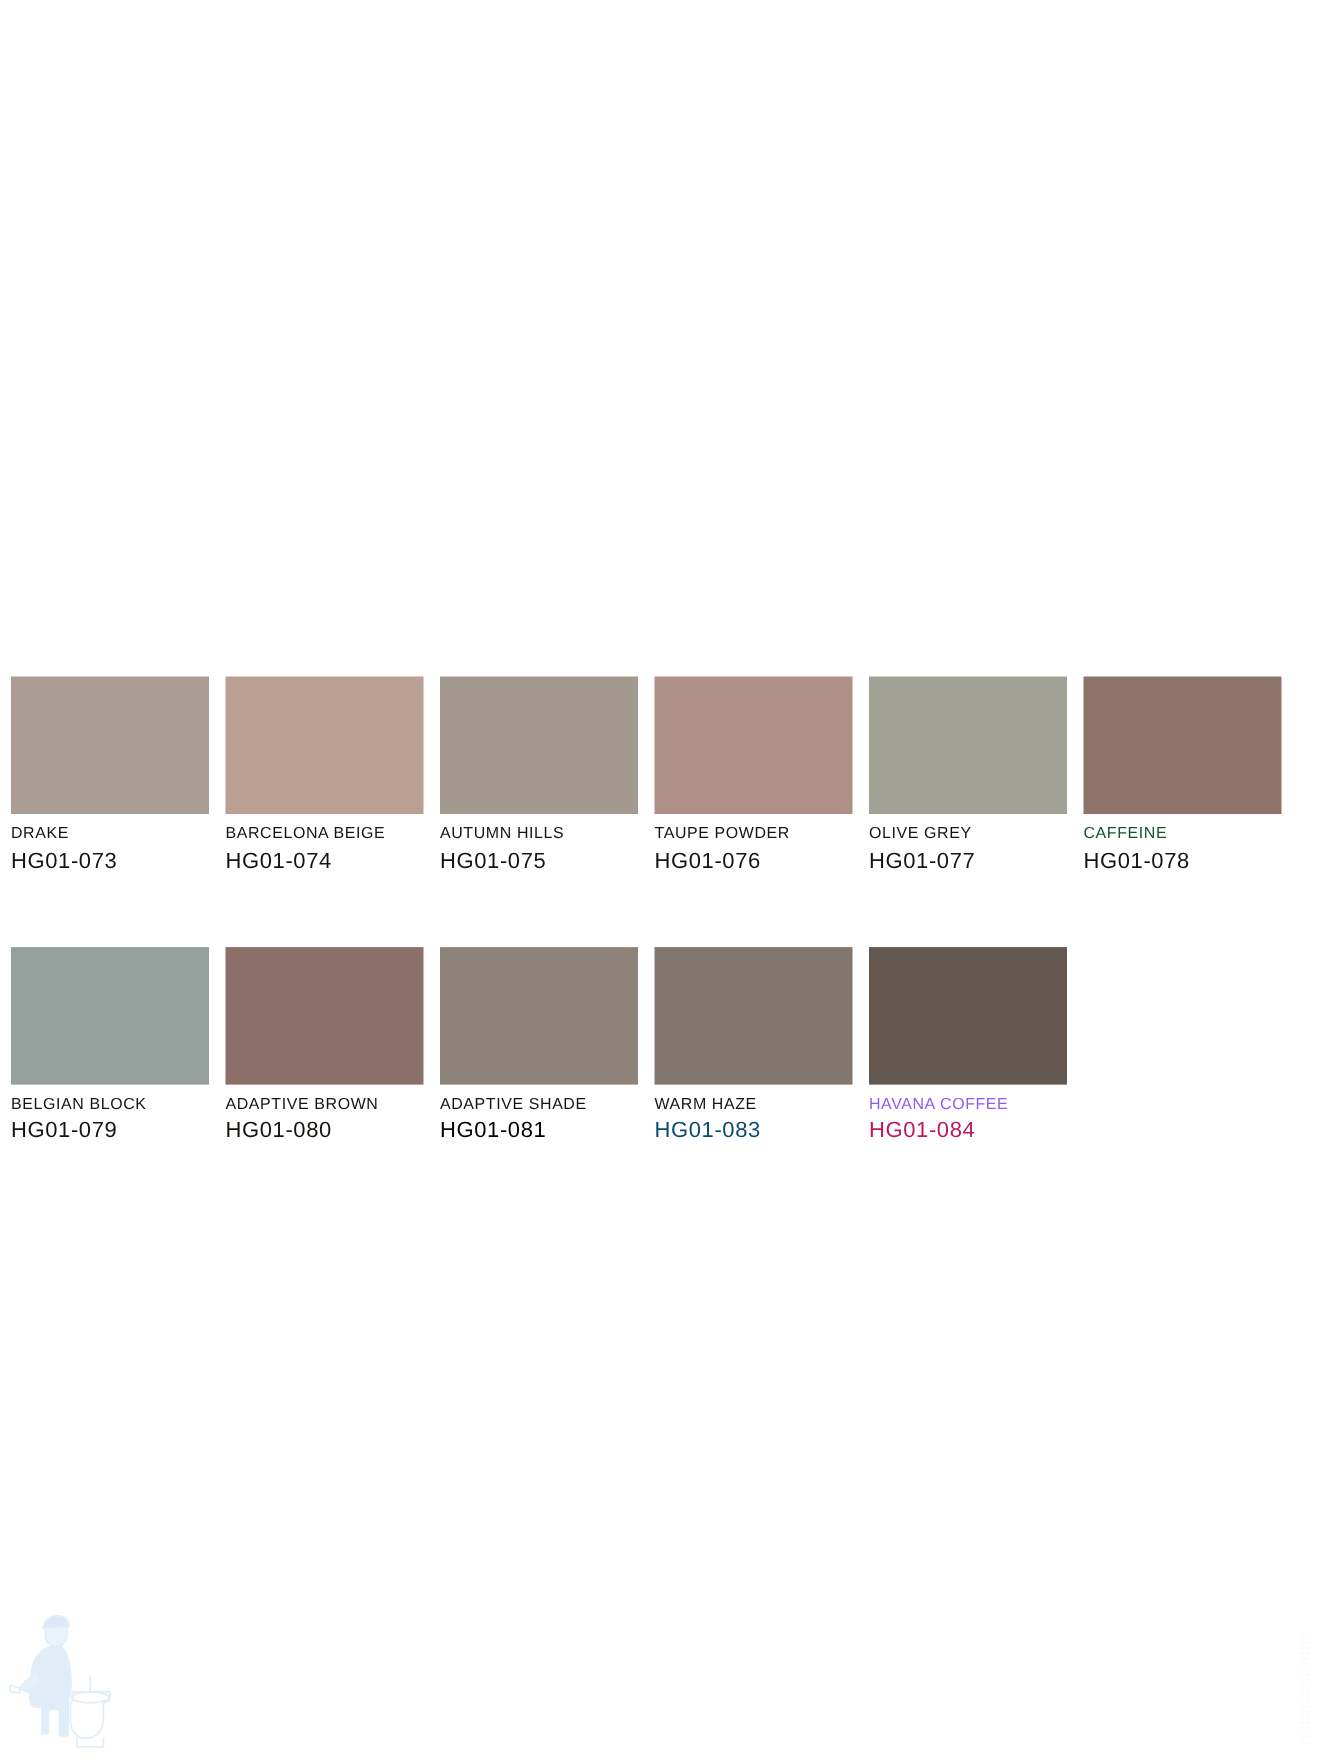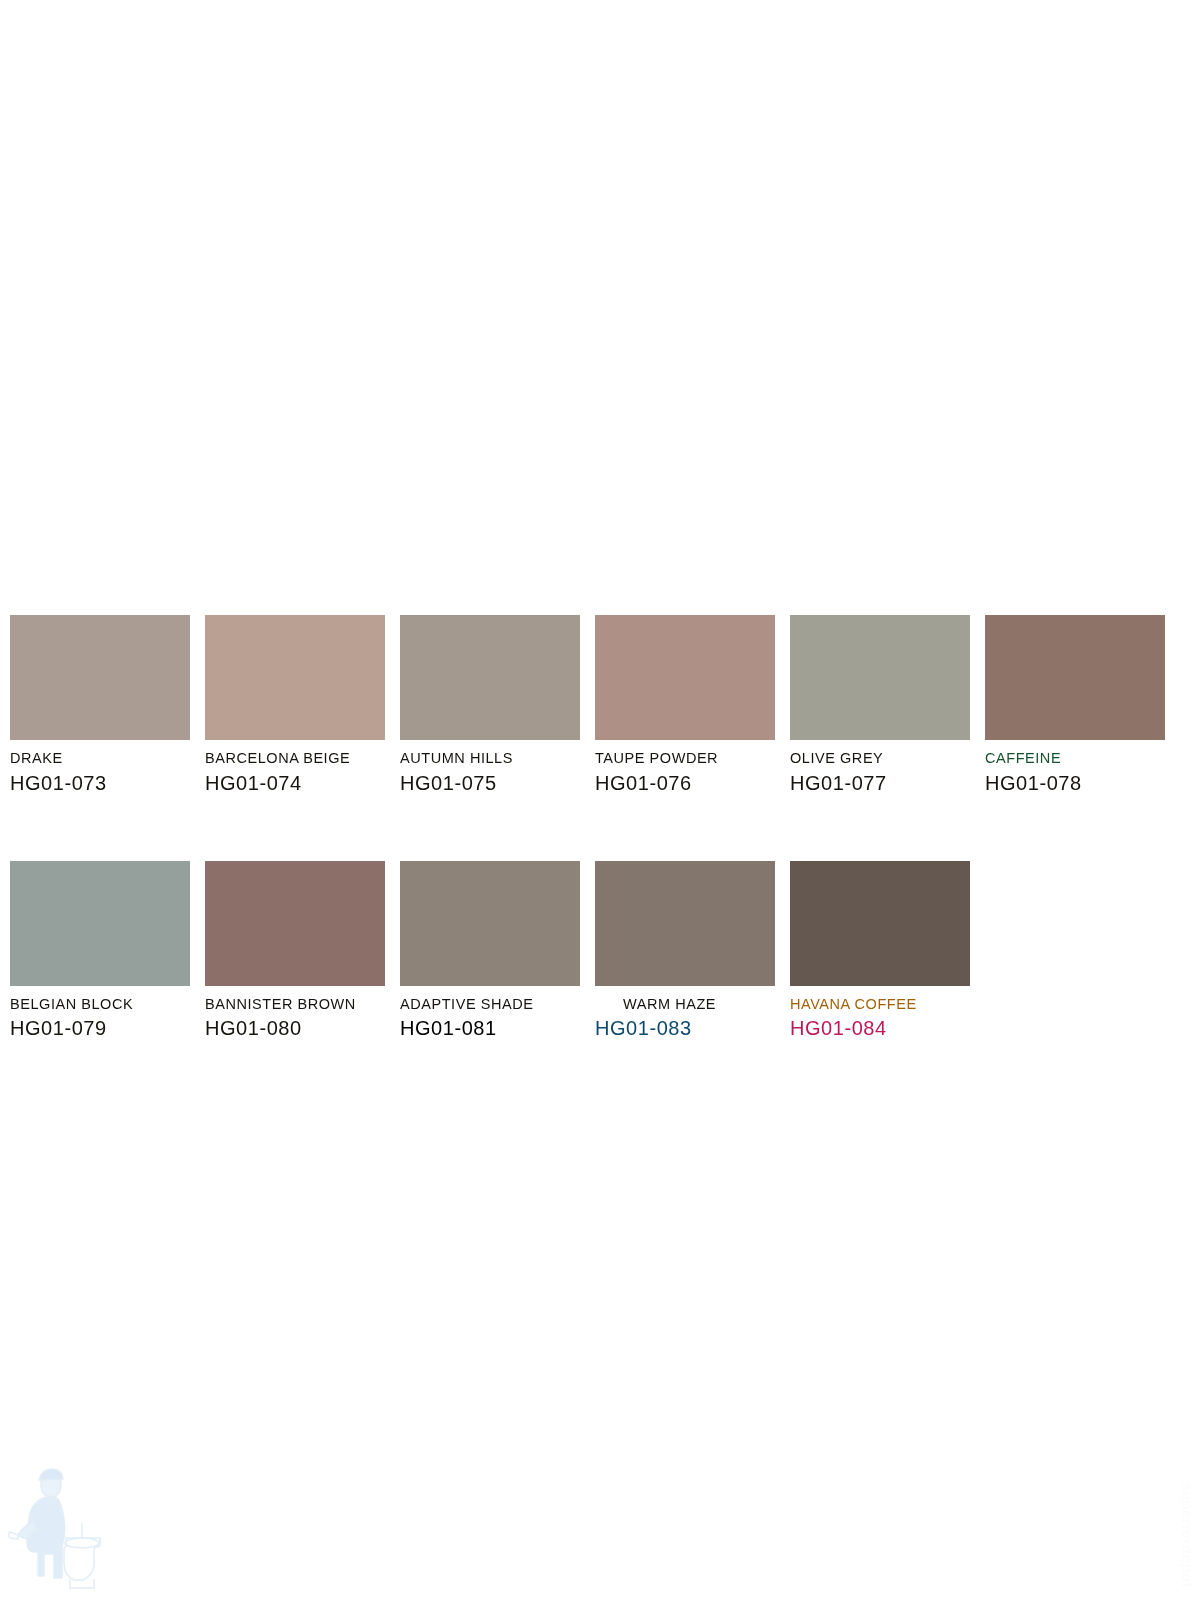--- a/index.html
+++ b/index.html
@@ -138,40 +138,40 @@
   <div class="swatch-row">
 
     <div class="swatch-cell">
       <div class="swatch-chip" style="background-color: rgb(149, 160, 157);"></div>
       <div class="swatch-name" style="color: rgb(23, 20, 15);">BELGIAN BLOCK</div>
       <div class="swatch-code" style="color: rgb(23, 20, 15);">HG01-079</div>
     </div>
 
     <div class="swatch-cell">
       <div class="swatch-chip" style="background-color: rgb(141, 111, 106);"></div>
-      <div class="swatch-name" style="color: rgb(23, 20, 15);">BANNISTER BROWN</div>
+      <div class="swatch-name" style="color: rgb(23, 20, 15);">ADAPTIVE BROWN</div>
       <div class="swatch-code" style="color: rgb(23, 20, 15);">HG01-080</div>
     </div>
 
     <div class="swatch-cell">
       <div class="swatch-chip" style="background-color: rgb(142, 131, 121);"></div>
       <div class="swatch-name" style="color: rgb(23, 20, 15);">ADAPTIVE SHADE</div>
       <div class="swatch-code" style="color: #000000;">HG01-081</div>
     </div>
 
 
     <div class="swatch-cell">
       <div class="swatch-chip" style="background-color: rgb(130, 118, 109);"></div>
-      <div class="swatch-name" style="color: rgb(23, 20, 15); margin-left: 28px;">WARM HAZE</div>
+      <div class="swatch-name" style="color: rgb(23, 20, 15);">WARM HAZE</div>
       <div class="swatch-code" style="color: #0c4a6e;">HG01-083</div>
     </div>
 
     <div class="swatch-cell">
       <div class="swatch-chip" style="background-color: rgb(101, 88, 81);"></div>
-      <div class="swatch-name" style="color: #a16207;">HAVANA COFFEE</div>
+      <div class="swatch-name" style="color: #8b5cf6;">HAVANA COFFEE</div>
       <div class="swatch-code" style="color: #be185d;">HG01-084</div>
     </div>
 
   </div>
 
 </div>
 
 <div id="plumber-watermark">
   <svg viewBox="0 0 110 150" width="110" height="150" aria-hidden="true">
     <g fill="none" stroke="#bcd8ee" stroke-width="1.6" stroke-linejoin="round" stroke-linecap="round">

